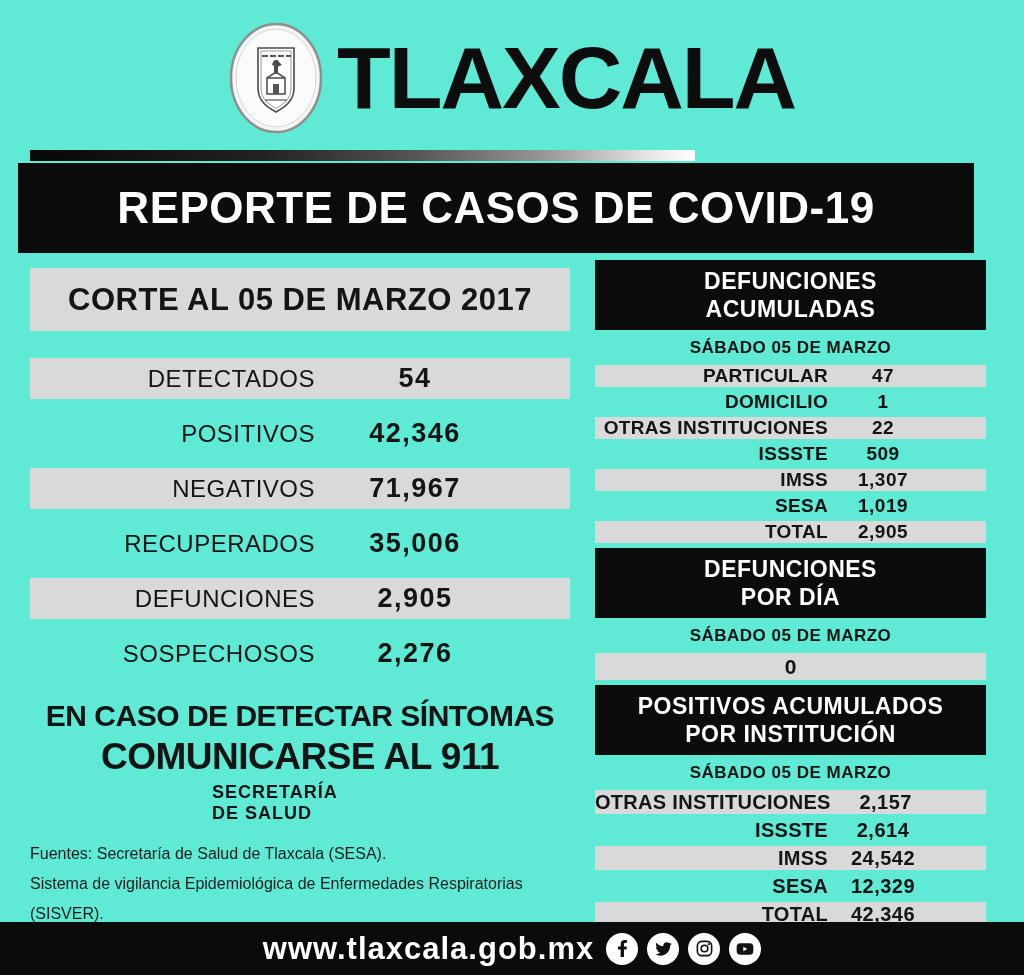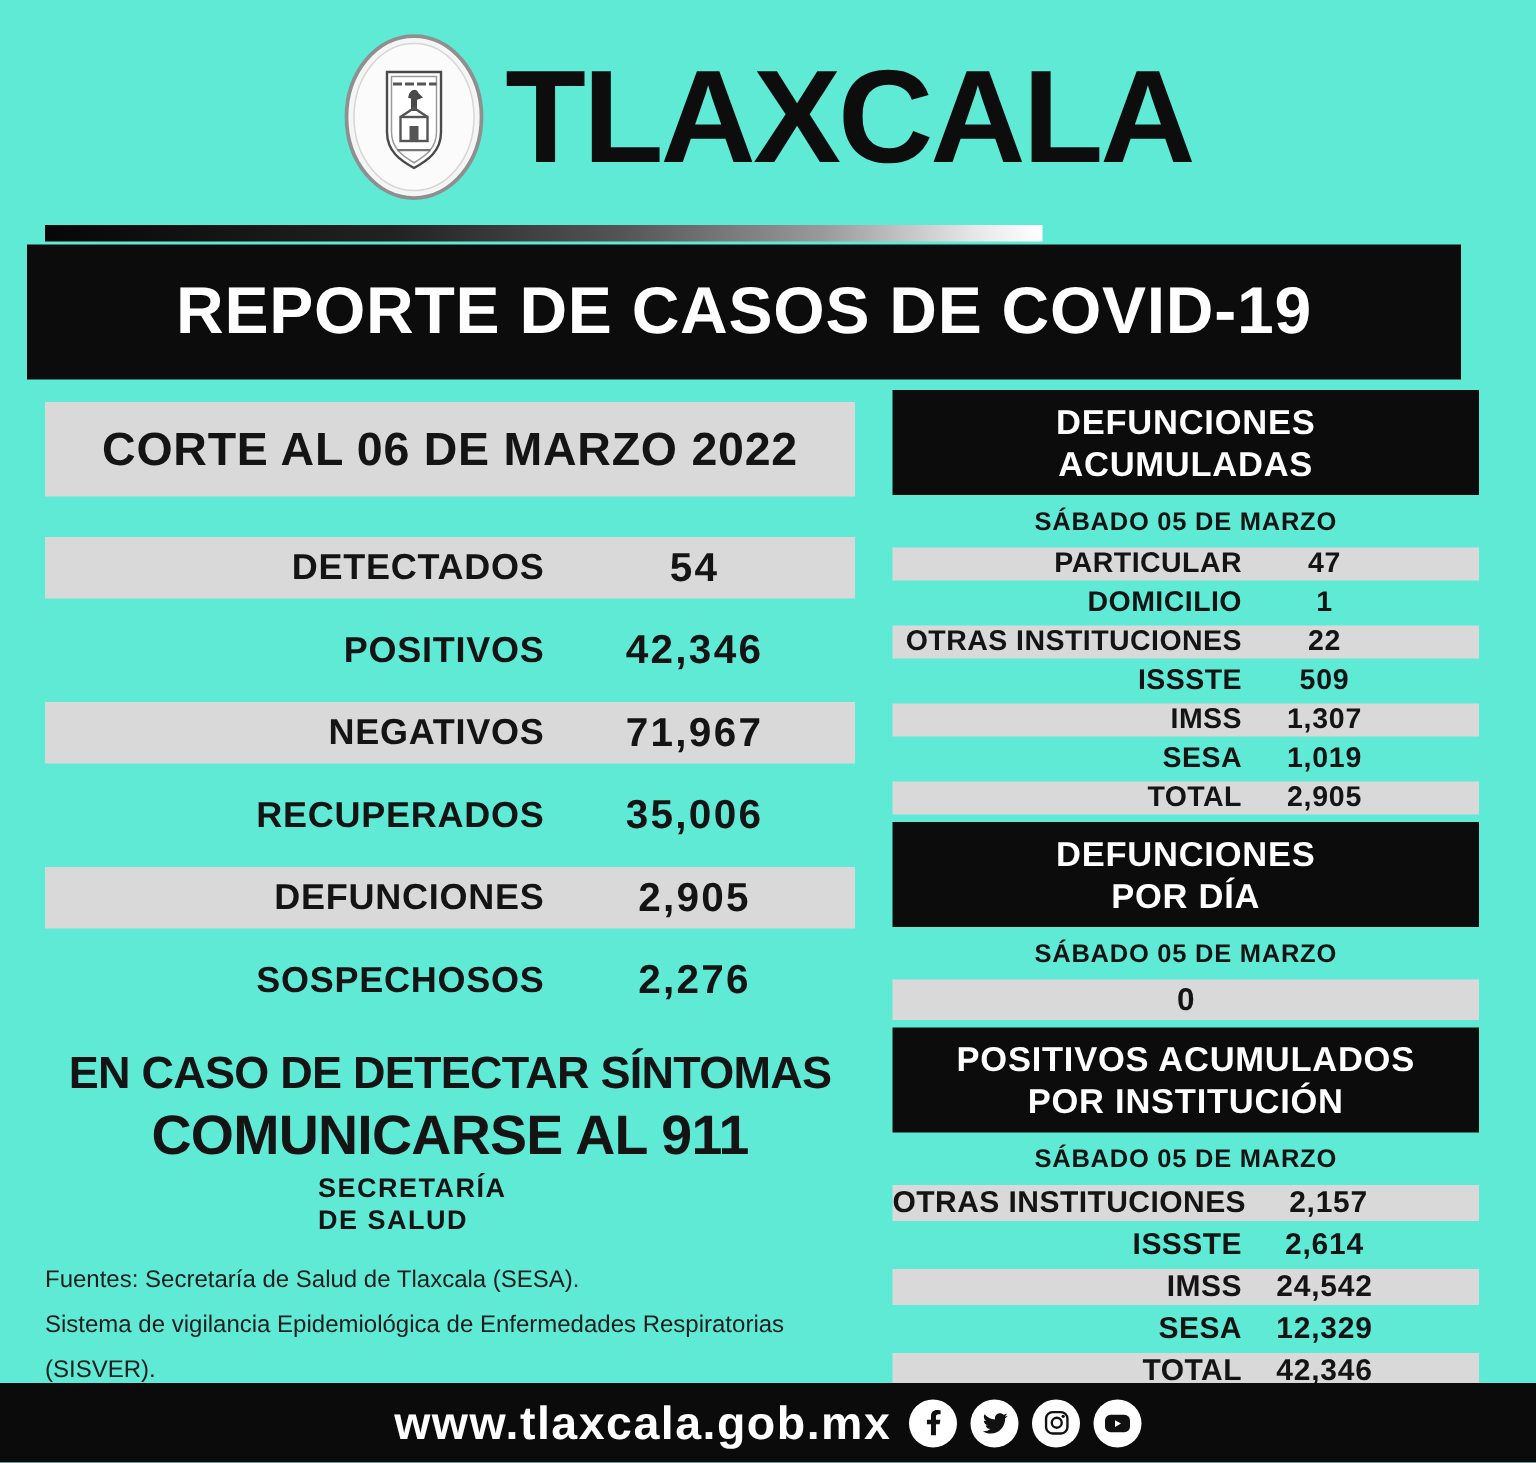--- a/index.html
+++ b/index.html
@@ -79,23 +79,22 @@
   .stat-row {
     height: 41px;
     display: flex;
     align-items: center;
   }
   .stat-row:nth-child(odd) { background: #d9d9d9; }
   .stat-label {
     flex: 0 0 285px;
     text-align: right;
     font-size: 24px;
-    font-weight: bold;
-    letter-spacing: 0.5px;
-    margin-left: 48px;
+    font-weight: normal;
+    letter-spacing: 0.5px;
   }
   .stat-value {
     flex: 0 0 200px;
     text-align: center;
     font-size: 27px;
     font-weight: bold;
     letter-spacing: 1.5px;
   }
   .notice1 {
     margin-top: 25px;
@@ -247,21 +246,21 @@
 
   <div class="divider"></div>
 
   <div class="title-banner">
     <span>REPORTE DE CASOS DE COVID-19</span>
   </div>
 
   <div class="left-panel">
 
     <div class="date-banner">
-      <span>CORTE AL 06 DE MARZO 2022</span>
+      <span>CORTE AL 05 DE MARZO 2017</span>
     </div>
 
     <div class="stats">
       <div class="stat-row">
         <div class="stat-label">DETECTADOS</div>
         <div class="stat-value">54</div>
       </div>
       <div class="stat-row">
         <div class="stat-label">POSITIVOS</div>
         <div class="stat-value">42,346</div>

